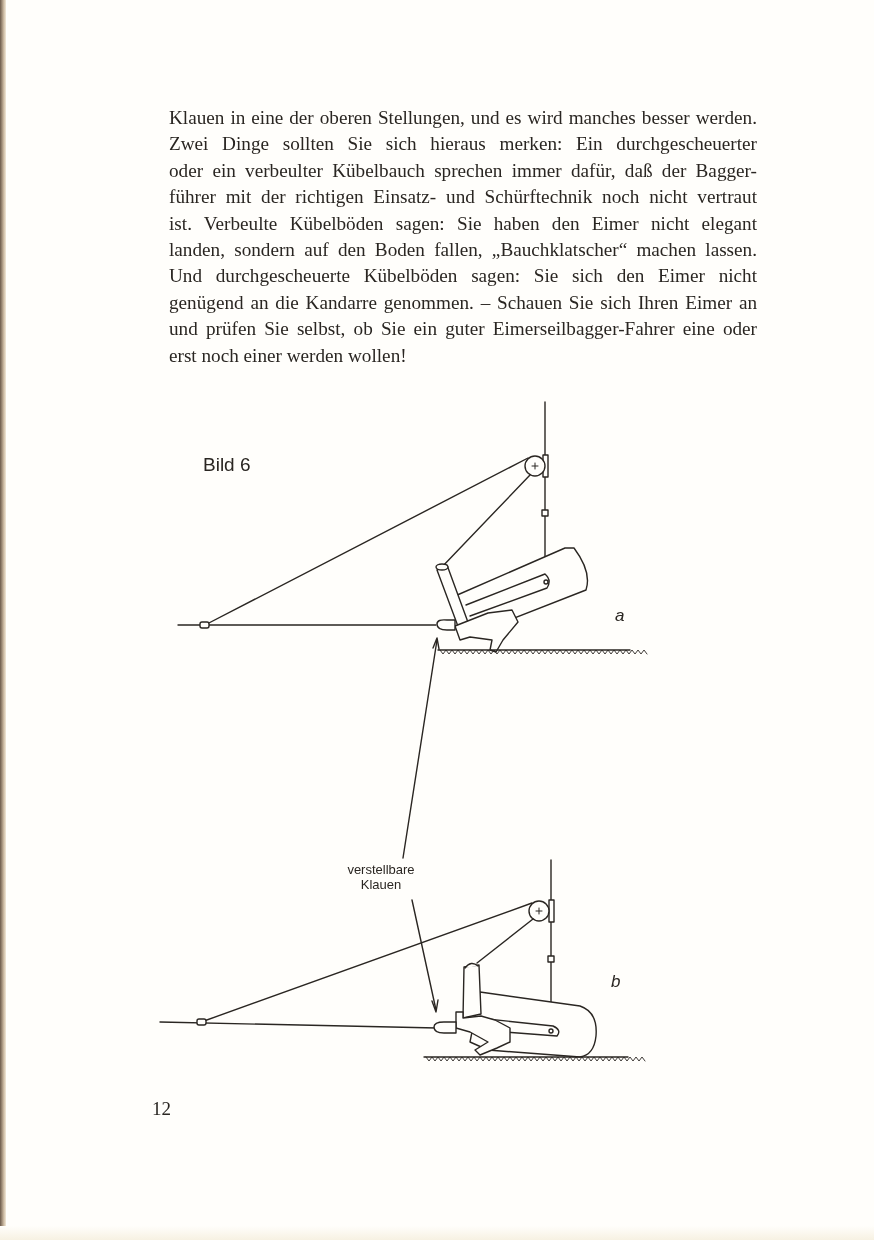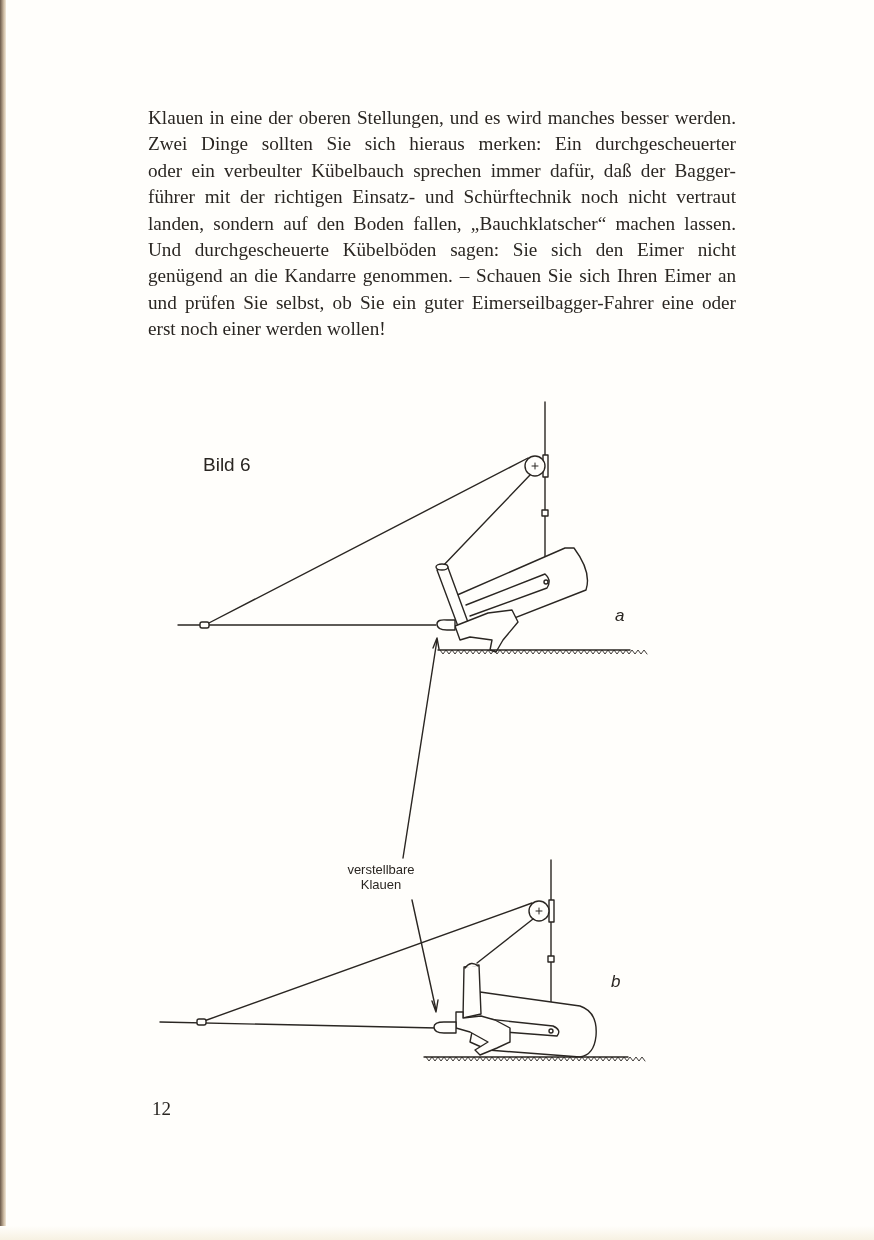--- a/index.html
+++ b/index.html
@@ -11,21 +11,21 @@
   }
   .spine {
     position: absolute; left: 0; top: 0; width: 6px; height: 1240px;
     background: linear-gradient(to right, #6b5a4a, #c9b79f 60%, #f3ead9);
   }
   .page-bottom-shadow {
     position: absolute; left: 0; bottom: 0; width: 874px; height: 14px;
     background: linear-gradient(to bottom, #fffefb, #f7f1e2);
   }
   .body-text {
-    position: absolute; left: 148px; top: 105px; width: 588px;
+    position: absolute; left: 169px; top: 105px; width: 588px;
     font-family: "Liberation Serif", "DejaVu Serif", serif;
     font-size: 19.2px; line-height: 26.4px;
     text-align: justify;
   }
   .body-text .line { display: block; white-space: nowrap; text-align-last: justify; }
   .body-text .line.last { text-align-last: left; }
   .figure-label {
     position: absolute; left: 203px; top: 454px;
     font-family: Liberation Sans, sans-serif;
     font-size: 19px;
@@ -50,20 +50,21 @@
 </head>
 <body>
 
 <div class="spine"></div>
 
 <div class="body-text">
   <span class="line">Klauen in eine der oberen Stellungen, und es wird manches besser werden.</span>
   <span class="line">Zwei Dinge sollten Sie sich hieraus merken: Ein durchgescheuerter</span>
   <span class="line">oder ein verbeulter Kübelbauch sprechen immer dafür, daß der Bagger-</span>
   <span class="line">führer mit der richtigen Einsatz- und Schürftechnik noch nicht vertraut</span>
+  <span class="line">ist. Verbeulte Kübelböden sagen: Sie haben den Eimer nicht elegant</span>
   <span class="line">landen, sondern auf den Boden fallen, „Bauchklatscher“ machen lassen.</span>
   <span class="line">Und durchgescheuerte Kübelböden sagen: Sie sich den Eimer nicht</span>
   <span class="line">genügend an die Kandarre genommen. – Schauen Sie sich Ihren Eimer an</span>
   <span class="line">und prüfen Sie selbst, ob Sie ein guter Eimerseilbagger-Fahrer eine oder</span>
   <span class="line last">erst noch einer werden wollen!</span>
 </div>
 
 <svg class="figure-svg" width="874" height="1240" viewBox="0 0 874 1240" fill="none" stroke="#2a2622" stroke-width="1.4" stroke-linejoin="round" stroke-linecap="round">
 
   <g>

